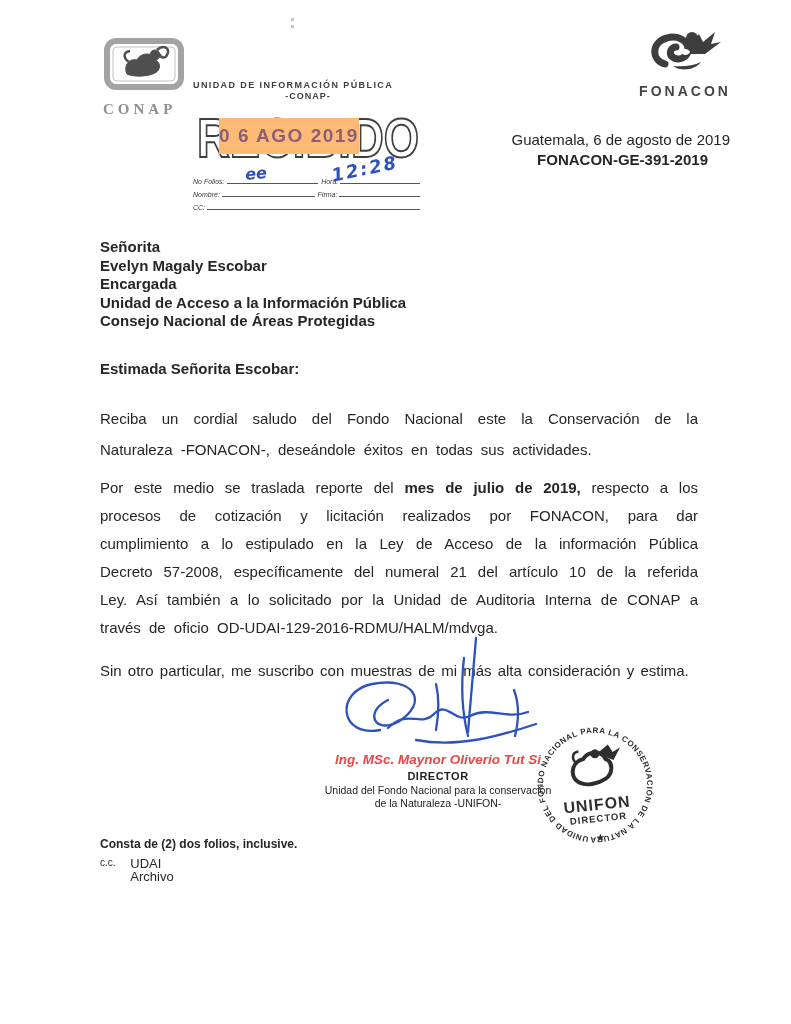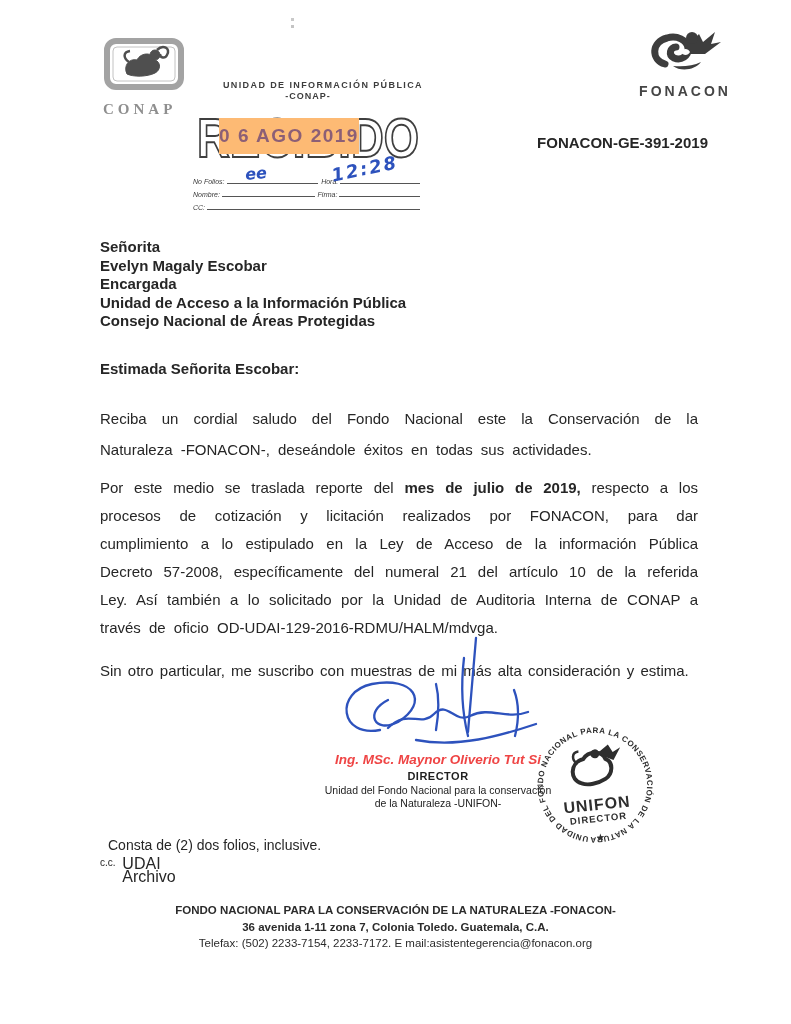--- a/index.html
+++ b/index.html
@@ -7,21 +7,21 @@
         font-family:"Liberation Sans",sans-serif;color:#262626;}
   .abs{position:absolute;}
   
   .conap-logo{left:103px;top:38px;width:96px;text-align:left;}
   .conap-label{font-family:"Liberation Serif",serif;font-weight:700;font-size:15px;
                letter-spacing:4px;color:#8f8f8f;margin-top:7px;}
   .fonacon-logo{left:633px;top:26px;width:104px;text-align:center;}
   .fonacon-label{font-weight:700;font-size:14px;letter-spacing:3px;color:#454545;margin-top:1px;}
   
   .rstamp{left:193px;top:80px;width:230px;color:#3a3a3a;}
-  .rstamp .office1{font-size:9px;font-weight:700;letter-spacing:1.4px;text-align:right;color:#3d3d3d;}
+  .rstamp .office1{font-size:9px;font-weight:700;letter-spacing:1.4px;text-align:left;color:#3d3d3d;}
   .rstamp .office2{font-size:9px;font-weight:700;letter-spacing:1px;text-align:center;margin-top:1px;color:#3d3d3d;}
   .recibido-wrap{position:relative;height:66px;margin-top:2px;}
   .datebox{position:absolute;left:26px;top:15px;width:140px;height:36px;background:#fdba74;
            display:flex;align-items:center;justify-content:center;z-index:2;}
   .datebox span{font-size:19px;font-weight:700;letter-spacing:1.5px;color:#8c5f76;white-space:nowrap;}
   .sfields{position:relative;margin-top:3px;font-size:7px;color:#3a3a3a;}
   .srow{display:flex;align-items:flex-end;height:13px;}
   .srow .lab{white-space:nowrap;padding-right:2px;font-style:italic;}
   .srow .ln{border-bottom:1px solid #555;flex:1;margin:0 3px 1px 0;height:1px;}
   .hand{position:absolute;color:#2d52bd;font-style:italic;font-weight:700;z-index:3;
@@ -39,23 +39,23 @@
   .p2{top:459px;line-height:28px;}
   .p3{top:642px;line-height:27px;word-spacing:2px;}
   
   .sig-svg{left:318px;top:634px;z-index:1;}
   .sig-text{left:314px;top:752px;width:248px;text-align:center;z-index:2;}
   .sig-name{font-size:13.5px;font-weight:700;font-style:italic;color:#ef4444;}
   .sig-title{font-size:11px;font-weight:700;letter-spacing:0.5px;margin-top:3px;color:#1f1f1f;}
   .sig-unit{font-size:10.5px;margin-top:2px;color:#222;line-height:13px;}
   .round-stamp{left:530px;top:720px;}
   
-  .consta{left:108px;top:837px;font-size:14px;}
+  .consta{left:100px;top:837px;font-size:12px;font-weight:bold;}
   .ccrow{left:100px;top:857px;font-size:10px;}
-  .ccrow .cc-items{display:inline-block;vertical-align:top;margin-left:4px;font-size:16px;line-height:13px;}
+  .ccrow .cc-items{display:inline-block;vertical-align:top;margin-left:12px;font-size:13px;line-height:13px;}
   .footer{left:0;top:902px;width:791px;text-align:center;font-size:11.5px;line-height:16.5px;color:#2b2b2b;}
   .footer .b{font-weight:700;}
   .artifact{left:291px;top:18px;width:3px;height:3px;background:#c9c9c9;box-shadow:0 7px 0 #c4c4c4;}
 </style>
 </head>
 <body>
 
 <div id="page">
 
   <div class="abs artifact"></div>
@@ -118,20 +118,21 @@
       <div class="srow">
         <span class="lab">CC:</span>
         <span class="ln"></span>
       </div>
       <span class="hand hand-ee">ee</span>
       <span class="hand hand-hora">12:28</span>
     </div>
   </div>
 
   <div class="abs dateline">
+    <div>Guatemala, 6 de agosto de 2019</div>
     <div class="ref">FONACON-GE-391-2019</div>
   </div>
 
   <div class="abs salutation">Estimada Señorita Escobar:</div>
 
   <div class="abs recipient">
     <div>Señorita</div>
     <div>Evelyn Magaly Escobar</div>
     <div>Encargada</div>
     <div>Unidad de Acceso a la Información Pública</div>
@@ -184,19 +185,14 @@
 
   <div class="abs consta">Consta de (2) dos folios, inclusive.</div>
   <div class="abs ccrow">
     <span>c.c.</span>
     <span class="cc-items">
       <div>UDAI</div>
       <div>Archivo</div>
     </span>
   </div>
 
-  <div class="abs footer">
-    <div class="b">FONDO NACIONAL PARA LA CONSERVACIÓN DE LA NATURALEZA -FONACON-</div>
-    <div class="b">36 avenida 1-11 zona 7, Colonia Toledo. Guatemala, C.A.</div>
-    <div>Telefax:  (502) 2233-7154, 2233-7172.  E mail:asistentegerencia@fonacon.org</div>
-  </div>
 
 </div>
 
 </body></html>

